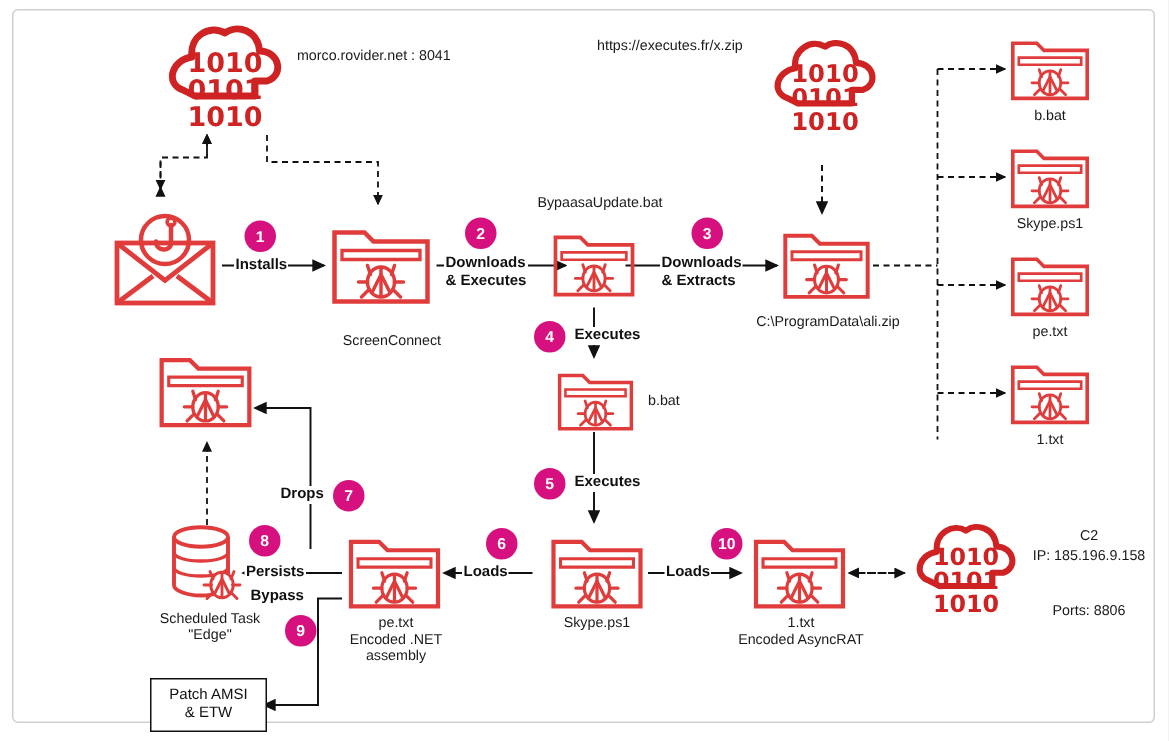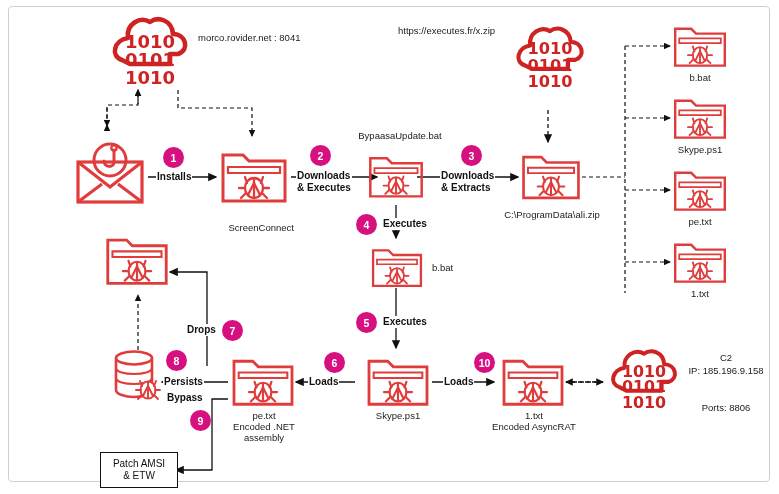--- a/index.html
+++ b/index.html
@@ -274,20 +274,22 @@
       <path d="M8,30 C8,34 17,36 26,36 C35,36 44,34 44,30" fill="none" stroke="#e03c3c" stroke-width="2.2"></path>
       <g stroke="#e03c3c" stroke-width="1.9" fill="#fff" stroke-linecap="round">
         <ellipse cx="40" cy="42" rx="7.5" ry="8.5"></ellipse>
       </g>
       <g stroke="#e03c3c" stroke-width="1.9" fill="none" stroke-linecap="round">
         <path d="M40,34 L40,50 M34,38 L32,33 M46,38 L48,33 M33,42 L28,42 M47,42 L52,42 M34,47 L30,51 M46,47 L50,51"></path>
         <path d="M40,38 L35,48 M40,38 L45,48"></path>
       </g>
     </svg>
   </div>
+  <div class="lbl" style="left:90px;top:407px;width:100px;">Scheduled Task
+"Edge"</div>
 
   <div class="node" style="left:230px;top:350px;">
     <svg width="66" height="58" viewBox="0 0 70 62">
       <path d="M4,12 L4,58 L66,58 L66,18 L30,18 L24,12 Z" fill="none" stroke="#e03c3c" stroke-width="3"></path>
       <path d="M9,24 L9,30 L61,30 L61,24 Z" fill="none" stroke="#e03c3c" stroke-width="2.2"></path>
       <g stroke="#e03c3c" stroke-width="2.3" fill="none" stroke-linecap="round">
         <ellipse cx="35" cy="45" rx="9" ry="10"></ellipse>
         <path d="M35,36 L35,54 M28,40 L26,34 M42,40 L44,34 M26,45 L20,45 M44,45 L50,45 M27,50 L22,55 M43,50 L48,55"></path>
         <path d="M35,40 L29,52 M35,40 L41,52"></path>
       </g>

